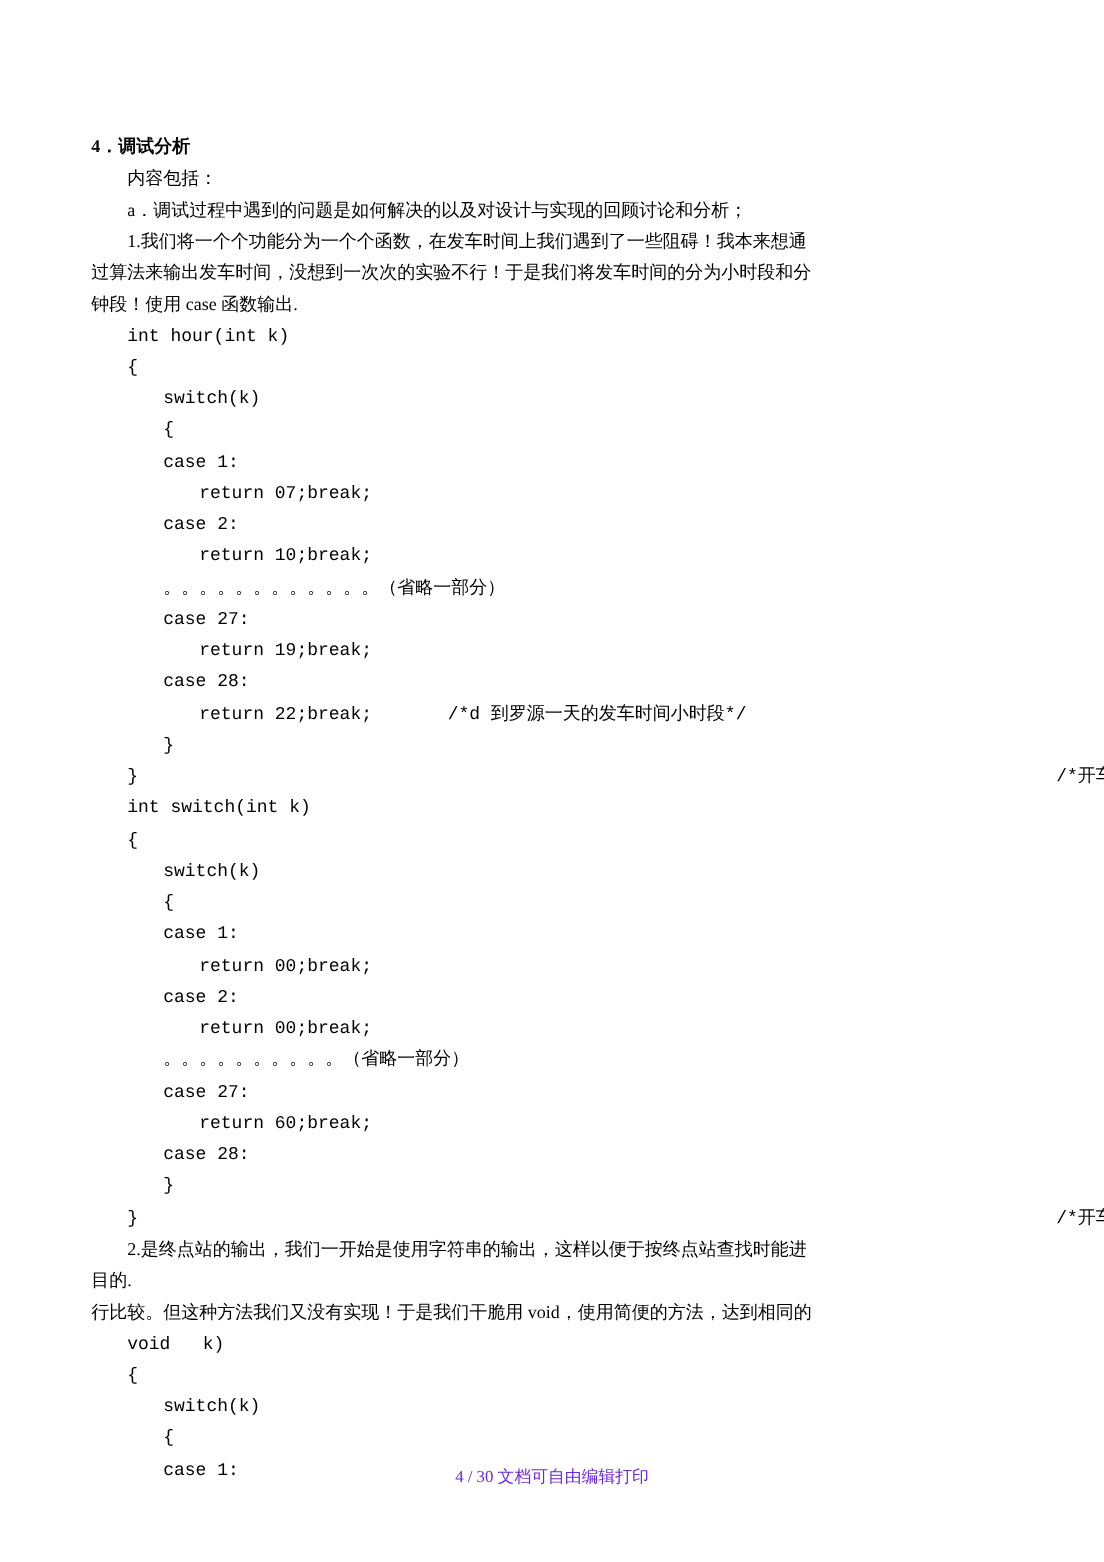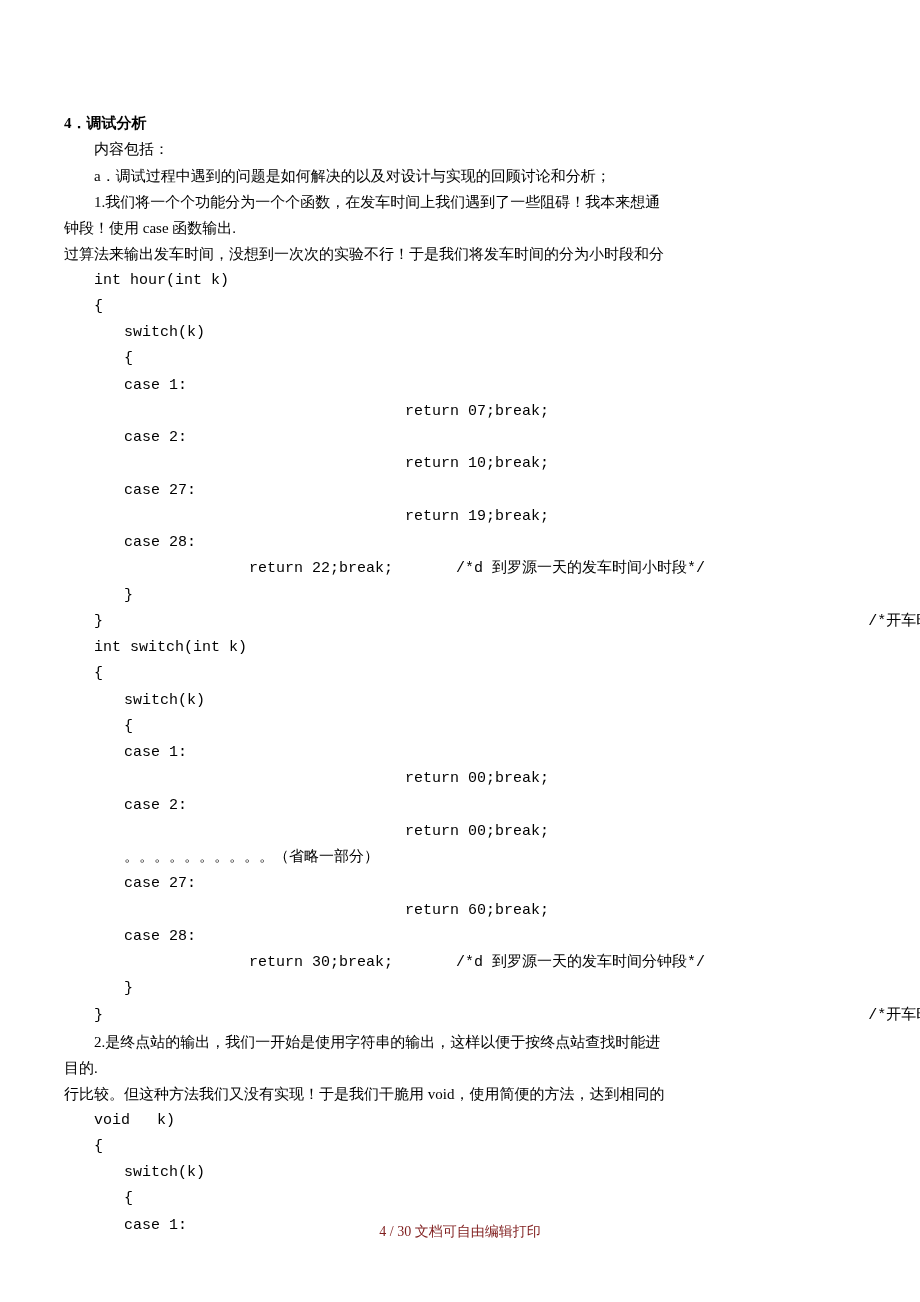--- a/index.html
+++ b/index.html
@@ -8,79 +8,80 @@
     width: 920px;
     height: 1302px;
     font-family: "SimSun", "宋体", serif;
     font-size: 15px;
     line-height: 1.75;
     color: #000;
     position: relative;
   }
   .page {
     padding: 110px 120px 0 64px;
+    margin-left: 12px;
   }
   .bold { font-weight: bold; }
   .indent1 { padding-left: 2em; }
   .indent2 { padding-left: 4em; }
-  .indent3 { padding-left: 6em; text-align: center; }
+  .indent3 { padding-left: 6em; }
   .code-line { font-family: Liberation Mono, monospace; white-space: pre; }
   .footer {
     position: absolute;
     bottom: 58px;
     width: 920px;
     left: 0;
     text-align: center;
     font-size: 14px;
-    color: #7f1d1d;
+    color: #6d28d9;
   }
   .para { text-align: justify; font-family: Liberation Serif, serif; }
 </style>
 </head>
 <body>
 <div class="page">
 
   <div class="bold"><span>4．调试分析</span></div>
 
   <div class="indent1 para"><span>内容包括：</span></div>
 
   <div class="indent1 para"><span>a．调试过程中遇到的问题是如何解决的以及对设计与实现的回顾讨论和分析；</span></div>
 
   <div class="indent1 para"><span>1.我们将一个个功能分为一个个函数，在发车时间上我们遇到了一些阻碍！我本来想通</span></div>
+  <div class="para"><span>过算法来输出发车时间，没想到一次次的实验不行！于是我们将发车时间的分为小时段和分</span></div>
   <div class="para"><span>钟段！使用 case 函数输出.</span></div>
-  <div class="para"><span>过算法来输出发车时间，没想到一次次的实验不行！于是我们将发车时间的分为小时段和分</span></div>
 
   <div class="indent1 code-line"><span>int hour(int k)</span></div>
   <div class="indent1 code-line"><span>{</span></div>
   <div class="indent2 code-line"><span>switch(k)</span></div>
   <div class="indent2 code-line"><span>{</span></div>
   <div class="indent2 code-line"><span>case 1:</span></div>
   <div class="indent3 code-line"><span>return 07;break;</span></div>
   <div class="indent2 code-line"><span>case 2:</span></div>
   <div class="indent3 code-line"><span>return 10;break;</span></div>
+  <div class="indent2 code-line"><span>。。。。。。。。。。。。（省略一部分）</span></div>
   <div class="indent2 code-line"><span>case 27:</span></div>
   <div class="indent3 code-line"><span>return 19;break;</span></div>
   <div class="indent2 code-line"><span>case 28:</span></div>
   <div class="indent3 code-line"><span>return 22;break;       /*d 到罗源一天的发车时间小时段*/</span></div>
   <div class="indent2 code-line"><span>}</span></div>
   <div class="indent1 code-line"><span>}                                                                                     /*开车时间段*/</span></div>
 
   <div class="indent1 code-line"><span>int switch(int k)</span></div>
   <div class="indent1 code-line"><span>{</span></div>
   <div class="indent2 code-line"><span>switch(k)</span></div>
   <div class="indent2 code-line"><span>{</span></div>
   <div class="indent2 code-line"><span>case 1:</span></div>
   <div class="indent3 code-line"><span>return 00;break;</span></div>
   <div class="indent2 code-line"><span>case 2:</span></div>
   <div class="indent3 code-line"><span>return 00;break;</span></div>
   <div class="indent2 code-line"><span>。。。。。。。。。。（省略一部分）</span></div>
   <div class="indent2 code-line"><span>case 27:</span></div>
   <div class="indent3 code-line"><span>return 60;break;</span></div>
   <div class="indent2 code-line"><span>case 28:</span></div>
-  <div class="indent3 code-line"><span>return 30;break;       /*d 到罗源一天的发车时间分钟段*/</span></div>
   <div class="indent2 code-line"><span>}</span></div>
   <div class="indent1 code-line"><span>}                                                                                     /*开车时间段*/</span></div>
 
   <div class="indent1 para"><span>2.是终点站的输出，我们一开始是使用字符串的输出，这样以便于按终点站查找时能进</span></div>
   <div class="para"><span>目的.</span></div>
   <div class="para"><span>行比较。但这种方法我们又没有实现！于是我们干脆用 void，使用简便的方法，达到相同的</span></div>
 
   <div class="indent1 code-line"><span>void   k)</span></div>
   <div class="indent1 code-line"><span>{</span></div>
   <div class="indent2 code-line"><span>switch(k)</span></div>

